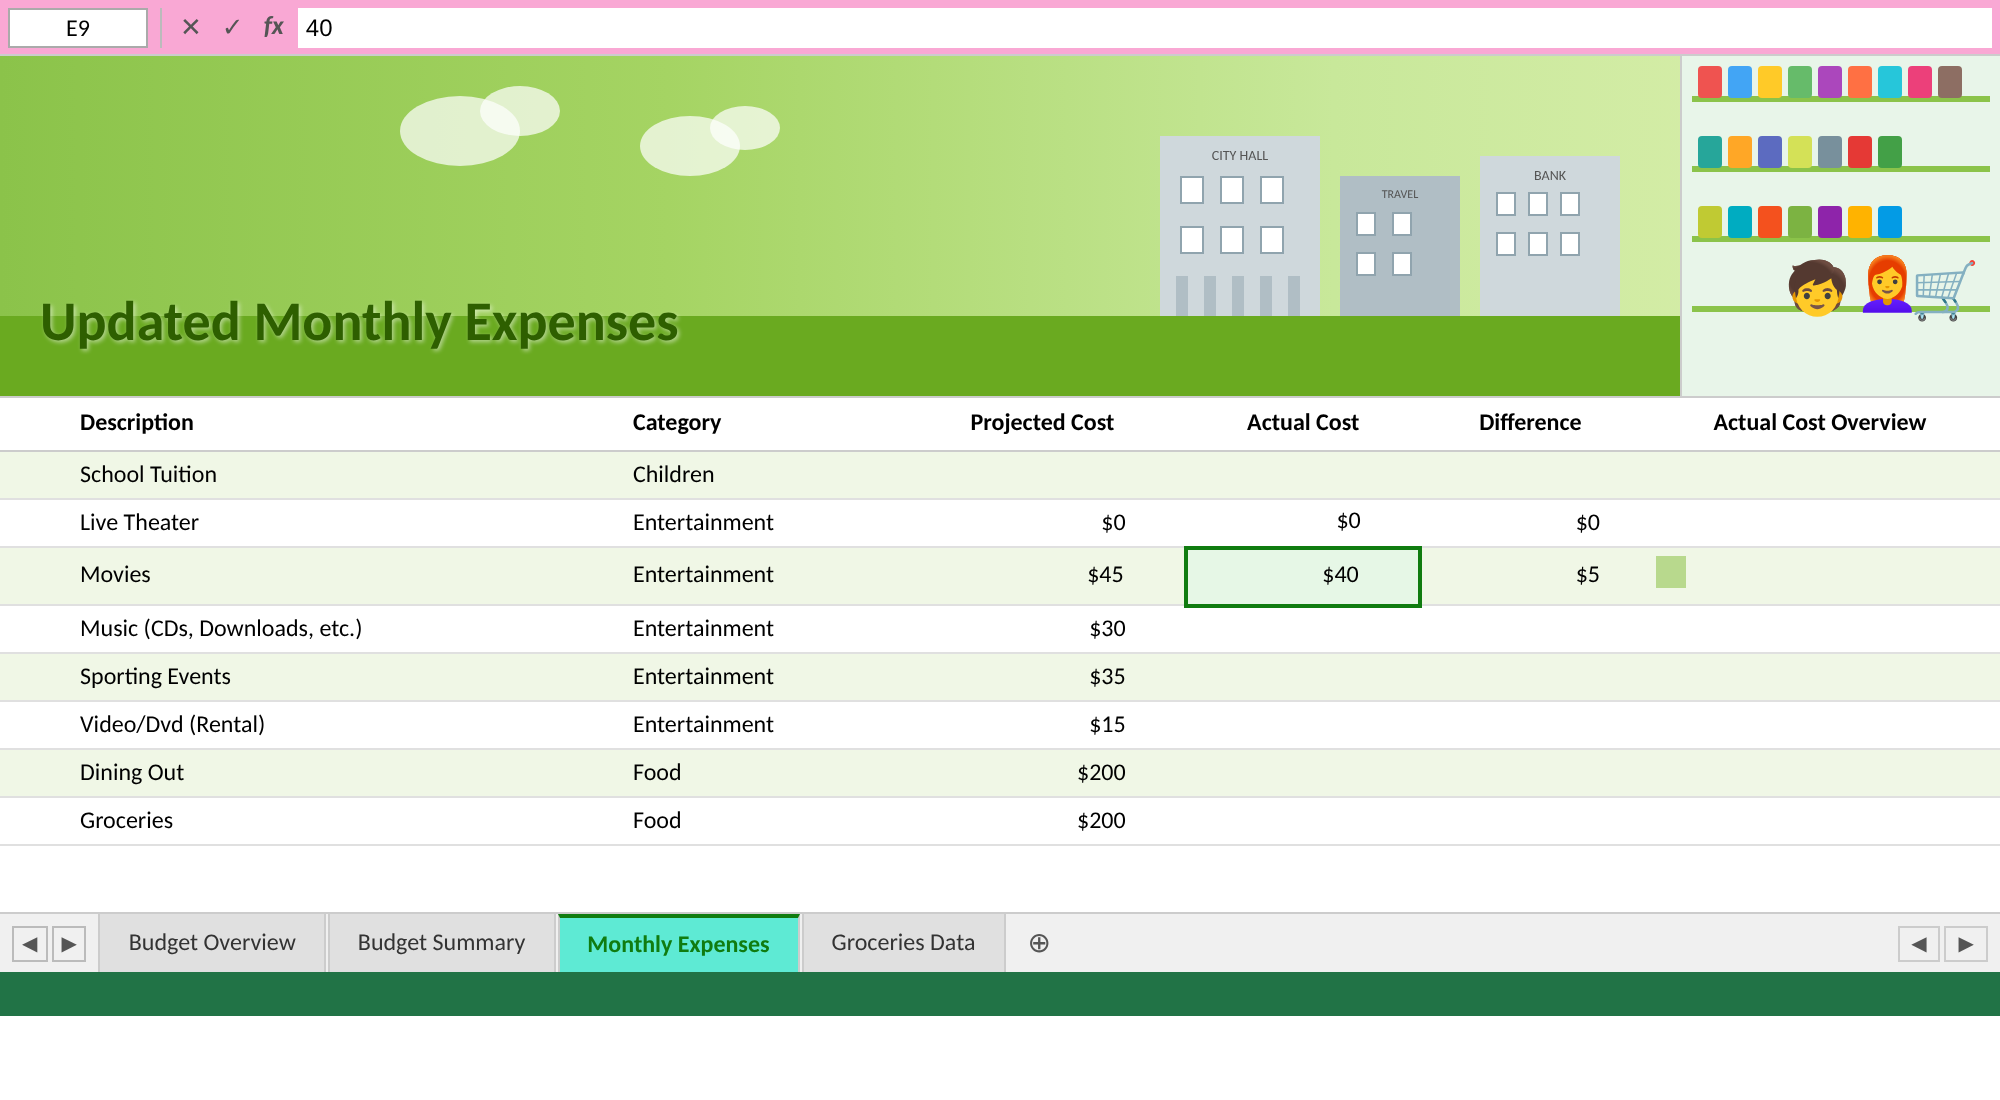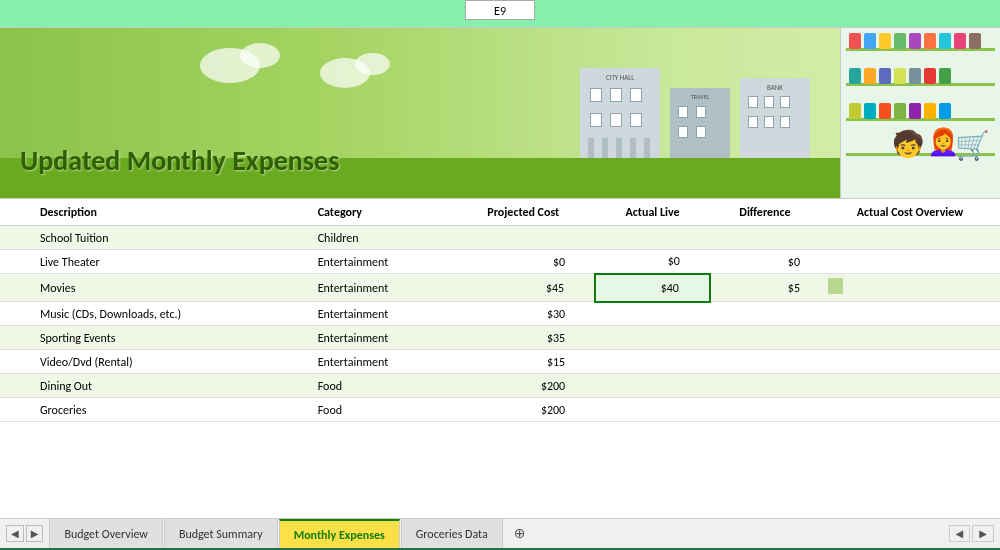--- a/index.html
+++ b/index.html
@@ -2,39 +2,39 @@
 <html><head>
   <meta charset="utf-8">
   <style>
     * { margin: 0; padding: 0; box-sizing: border-box; }
     body { font-family: Calibri, Arial, sans-serif; font-size: 12px; background: #fff; width: 1000px; height: 550px; overflow: hidden; }
 
     
     .formula-bar {
       display: flex; align-items: center;
       height: 28px; border-bottom: 1px solid #ccc;
-      background: #86efac; padding: 0 4px; gap: 4px; flex-direction: column;
+      background: #f9a8d4; padding: 0 4px; gap: 4px;
     }
     .cell-ref-box {
       width: 70px; height: 20px; border: 1px solid #aaa;
       font-size: 12px; text-align: center; line-height: 20px;
       background: #fff;
     }
     .formula-divider {
       width: 1px; height: 20px; background: #bbb; margin: 0 2px;
     }
     .formula-icon { color: #555; font-size: 13px; cursor: pointer; padding: 0 3px; }
     .formula-icon.fx { font-style: italic; font-weight: bold; color: #555; }
     .formula-input {
       flex: 1; height: 20px; border: none; outline: none; font-size: 12px; padding: 0 4px;
     }
 
     
     .spreadsheet-area {
-      height: 490px; overflow: hidden; display: flex; flex-direction: column;
+      height: 428px; overflow: hidden; display: flex; flex-direction: column;
     }
 
     
     .banner {
       height: 170px; position: relative; overflow: hidden;
       background: linear-gradient(to right, #8bc34a, #a5d463, #c8e89a, #ddf0b0);
       flex-shrink: 0;
     }
     .banner-title {
       position: absolute; bottom: 20px; left: 20px;
@@ -116,21 +116,21 @@
       font-size: 10px; padding: 2px 4px; color: #555;
     }
     .tab {
       padding: 0 14px; display: flex; align-items: center;
       border-right: 1px solid #ccc; border-left: 1px solid #ccc;
       cursor: pointer; font-size: 12px; color: #333;
       background: #e0e0e0;
       margin-right: 1px;
     }
     .tab.active {
-      background: #fde047; border-bottom: none;
+      background: #5eead4; border-bottom: none;
       color: #107c10; font-weight: bold;
       border-top: 2px solid #107c10;
     }
     .tab-add {
       padding: 0 10px; display: flex; align-items: center;
       cursor: pointer; font-size: 14px; color: #555;
     }
     .tab-right {
       margin-left: auto; display: flex; align-items: center; padding-right: 6px;
     }
@@ -251,21 +251,21 @@
     <div class="banner-title">Updated Monthly Expenses</div>
   </div>
 
   <div class="table-area">
     <table>
       <thead>
         <tr class="header-row">
           <th>Description</th>
           <th>Category</th>
           <th>Projected Cost</th>
-          <th>Actual Live</th>
+          <th>Actual Cost</th>
           <th>Difference</th>
           <th>Actual Cost Overview</th>
         </tr>
       </thead>
       <tbody id="table-body">
       <tr class="data-row">
             <td>School Tuition</td>
             <td>Children</td>
             <td class="currency"></td>
             <td class="currency"></td>

